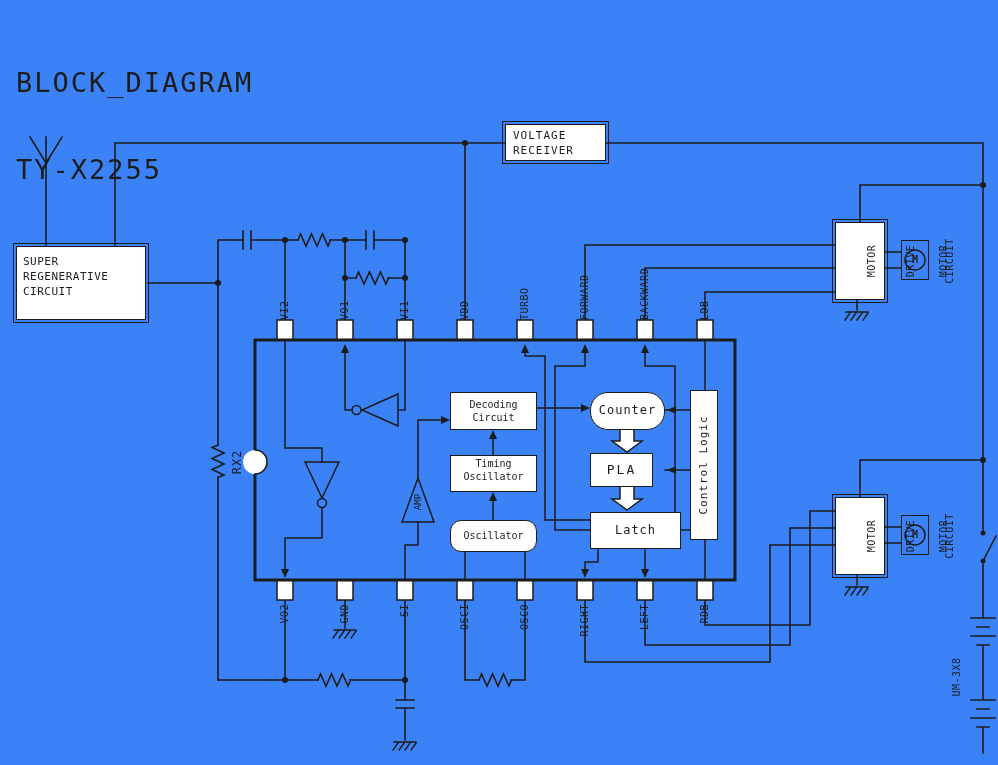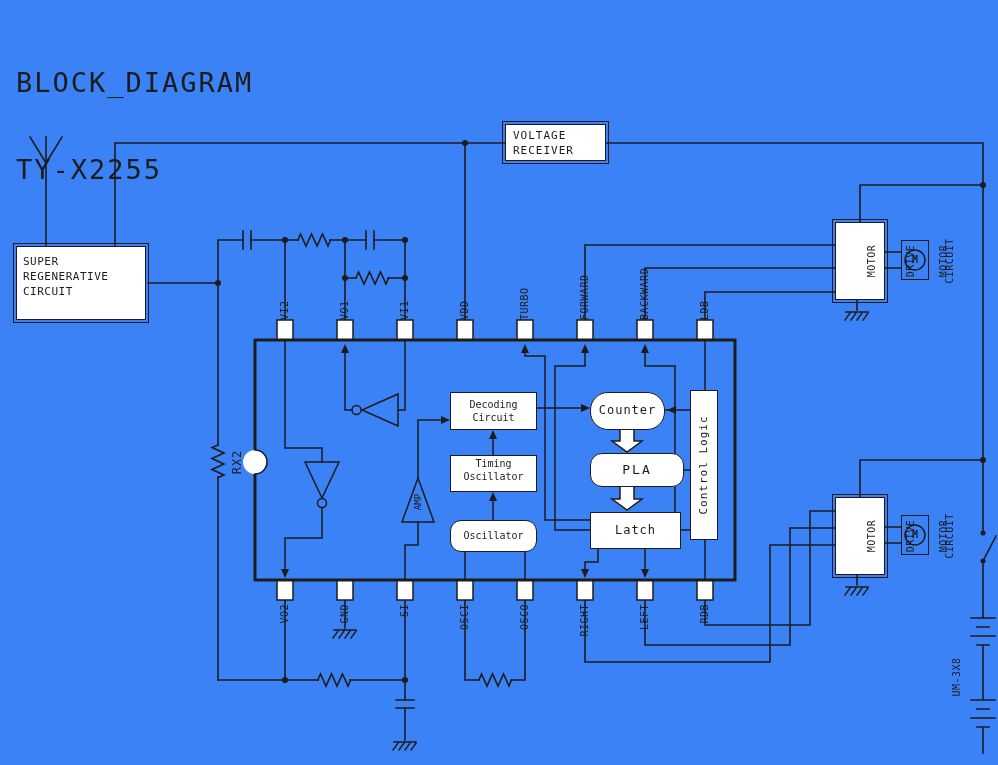--- a/index.html
+++ b/index.html
@@ -221,21 +221,21 @@
 
   <div class="box ctrtxt" style="left:450px;top:455px;width:87px;height:37px;padding-top:1px;font-size:10px;line-height:13px;">
     <div>Timing</div>
     <div>Oscillator</div>
   </div>
 
   <div class="box ctrtxt" style="left:450px;top:520px;width:87px;height:32px;line-height:29px;font-size:10px;border-radius:11px;">Oscillator</div>
 
   <div class="box ctrtxt" style="left:590px;top:392px;width:75px;height:38px;line-height:35px;font-size:12px;letter-spacing:1px;border-radius:18px;">Counter</div>
 
-  <div class="box ctrtxt" style="left:590px;top:453px;width:94px;height:34px;line-height:31px;font-size:13px;letter-spacing:2px;border-radius:12px;">PLA</div>
+  <div class="box ctrtxt" style="left:590px;top:453px;width:63px;height:34px;line-height:31px;font-size:13px;letter-spacing:2px;">PLA</div>
 
   <div class="box ctrtxt" style="left:590px;top:512px;width:91px;height:37px;line-height:34px;font-size:12px;letter-spacing:1px;">Latch</div>
 
   <div class="box" style="left:690px;top:390px;width:28px;height:150px;"></div>
   <div class="t rot ctrtxt" style="left:629px;top:451px;width:150px;height:28px;line-height:28px;font-size:11px;letter-spacing:1px;">Control Logic</div>
 
   <div class="t rot ctrtxt" style="left:398px;top:496px;width:40px;height:12px;line-height:12px;font-size:9px;">AMP</div>
 
   <div class="pl pt" style="left:250px;top:278px;">VI2</div>
   <div class="pl pt" style="left:310px;top:278px;">VO1</div>

